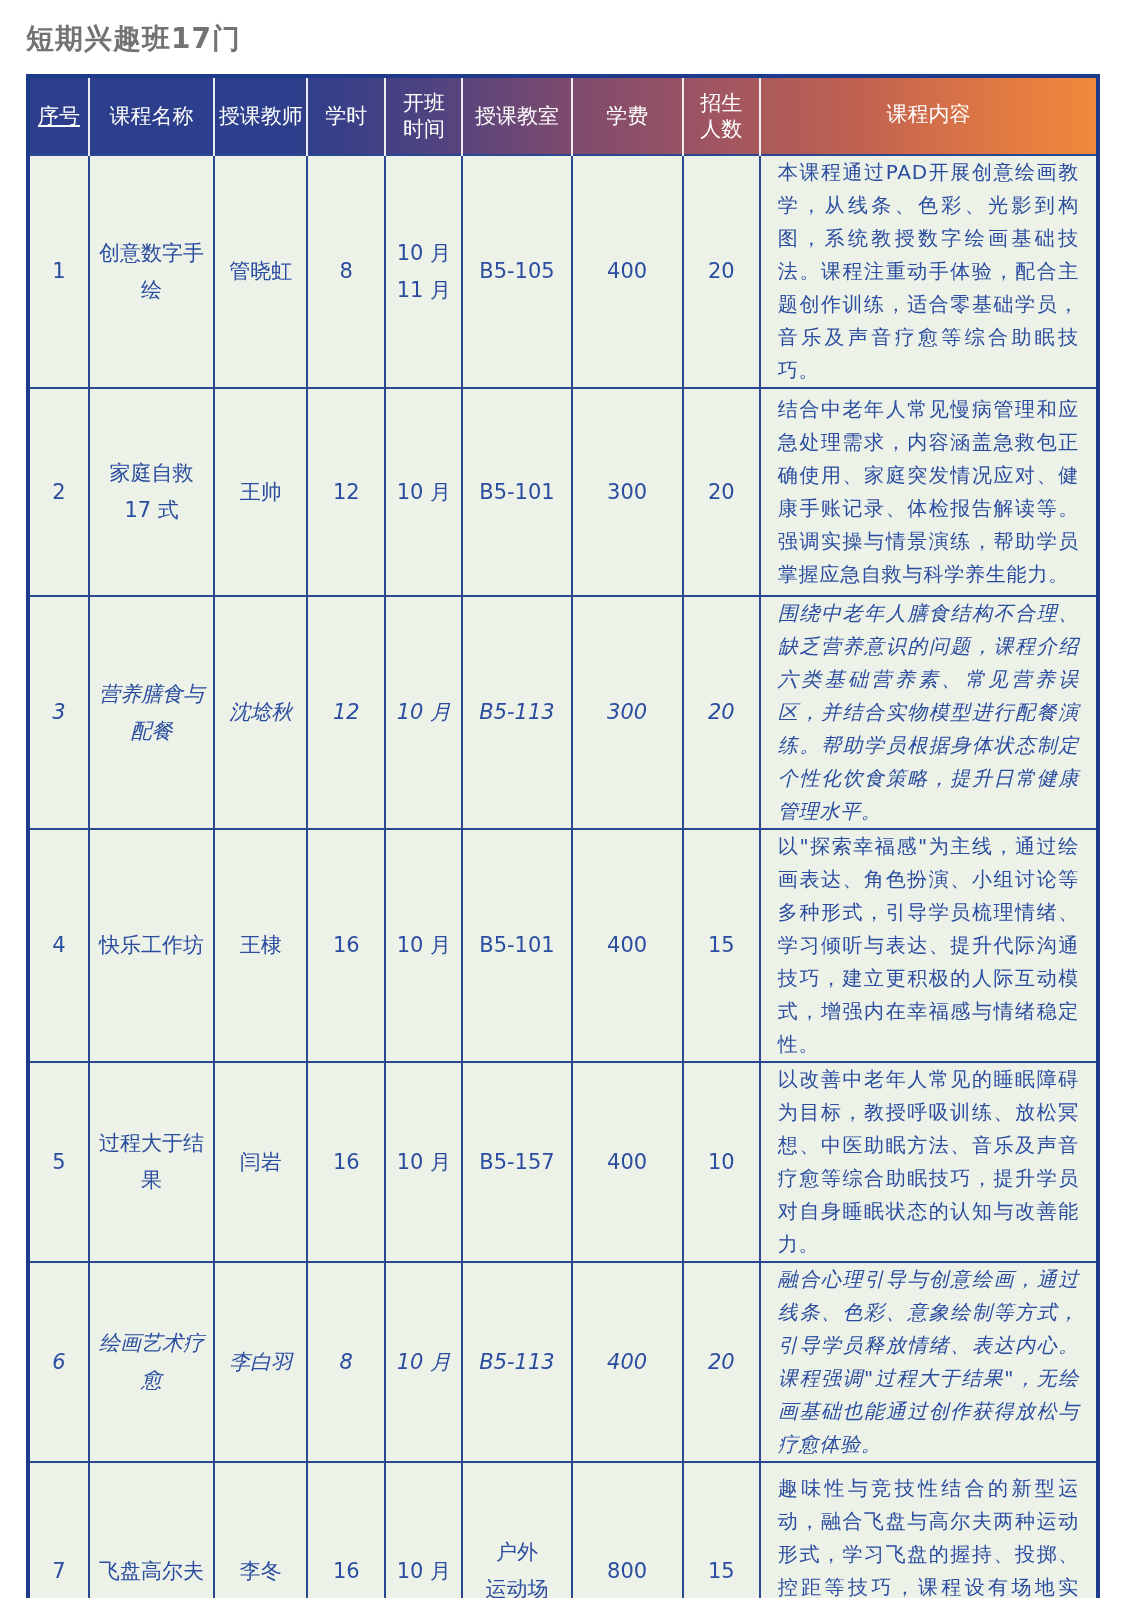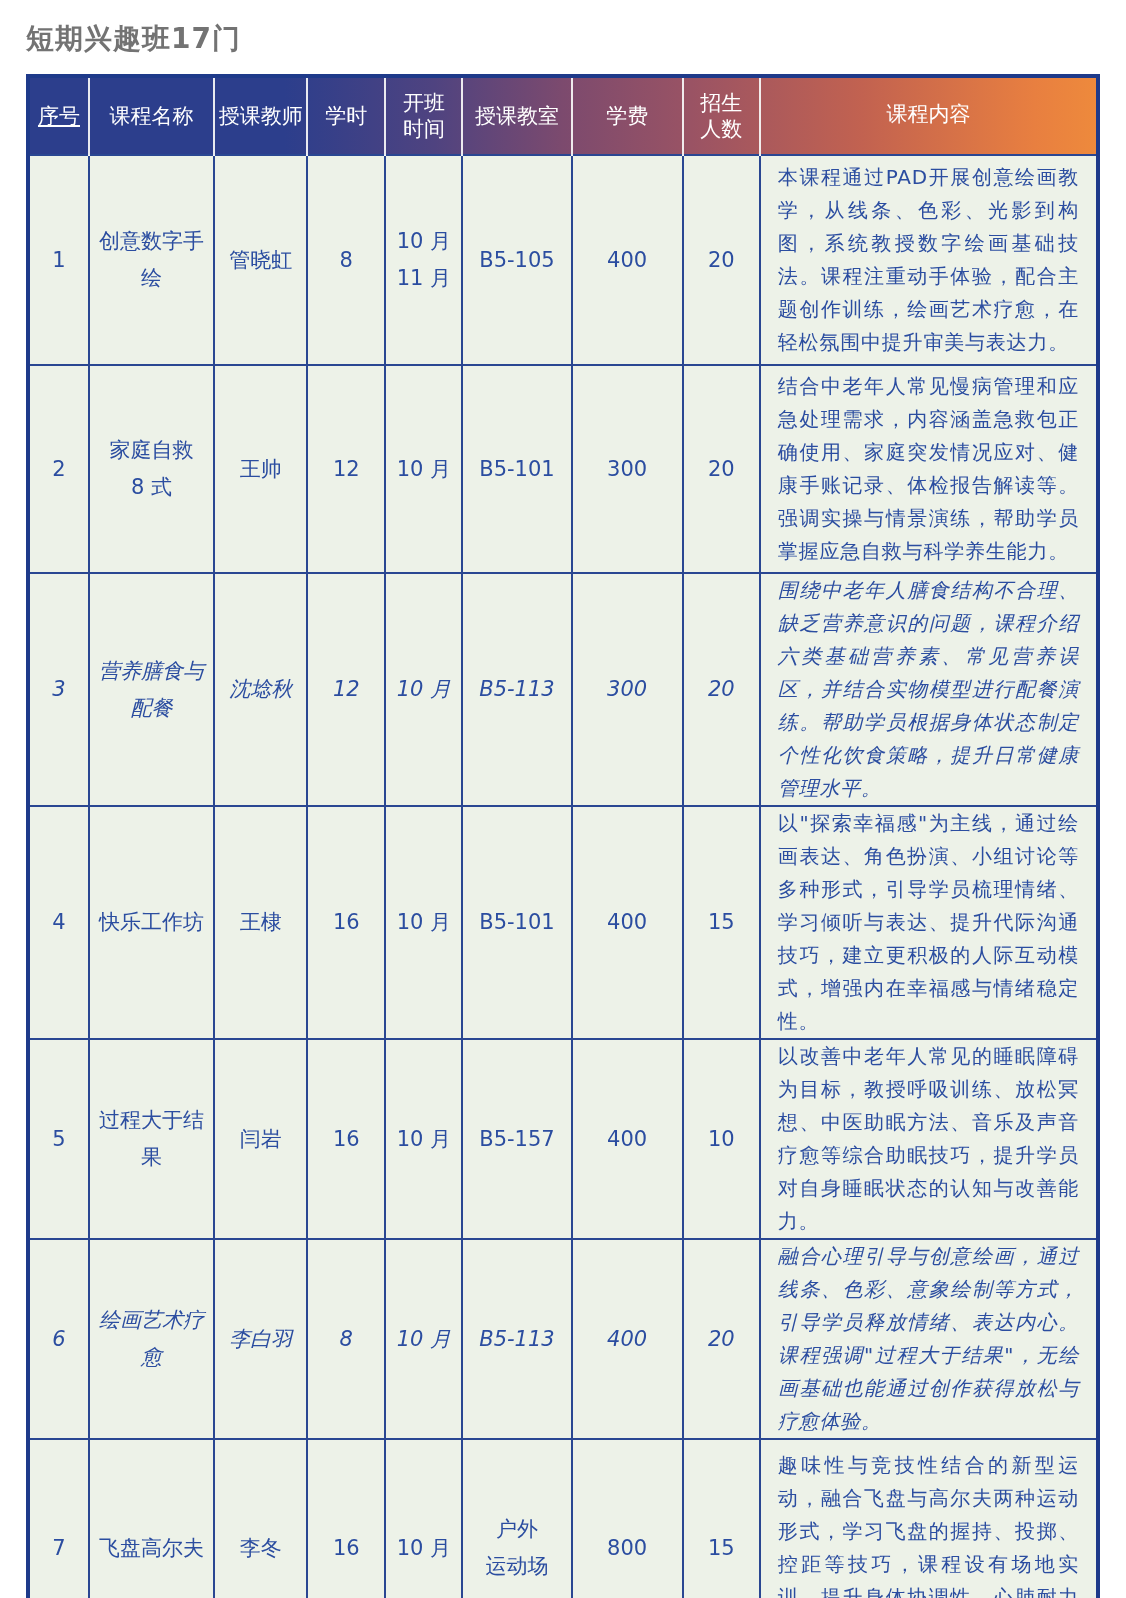--- a/index.html
+++ b/index.html
@@ -123,26 +123,26 @@
         <tr>
           <td>1</td>
           <td>创意数字手绘</td>
           <td>管晓虹</td>
           <td>8</td>
           <td>10 月
 11 月</td>
           <td>B5-105</td>
           <td>400</td>
           <td>20</td>
-          <td class="content-cell">本课程通过PAD开展创意绘画教学，从线条、色彩、光影到构图，系统教授数字绘画基础技法。课程注重动手体验，配合主题创作训练，绘画艺术疗愈，在轻松氛围中提升审美与表达力。</td>
+          <td class="content-cell">本课程通过PAD开展创意绘画教学，从线条、色彩、光影到构图，系统教授数字绘画基础技法。课程注重动手体验，配合主题创作训练，适合零基础学员，音乐及声音疗愈等综合助眠技巧。</td>
         </tr>
         <tr>
           <td>2</td>
           <td>家庭自救
-8 式</td>
+17 式</td>
           <td>王帅</td>
           <td>12</td>
           <td>10 月</td>
           <td>B5-101</td>
           <td>300</td>
           <td>20</td>
           <td class="content-cell">结合中老年人常见慢病管理和应急处理需求，内容涵盖急救包正确使用、家庭突发情况应对、健康手账记录、体检报告解读等。强调实操与情景演练，帮助学员掌握应急自救与科学养生能力。</td>
         </tr>
         <tr>
           <td>3</td>

